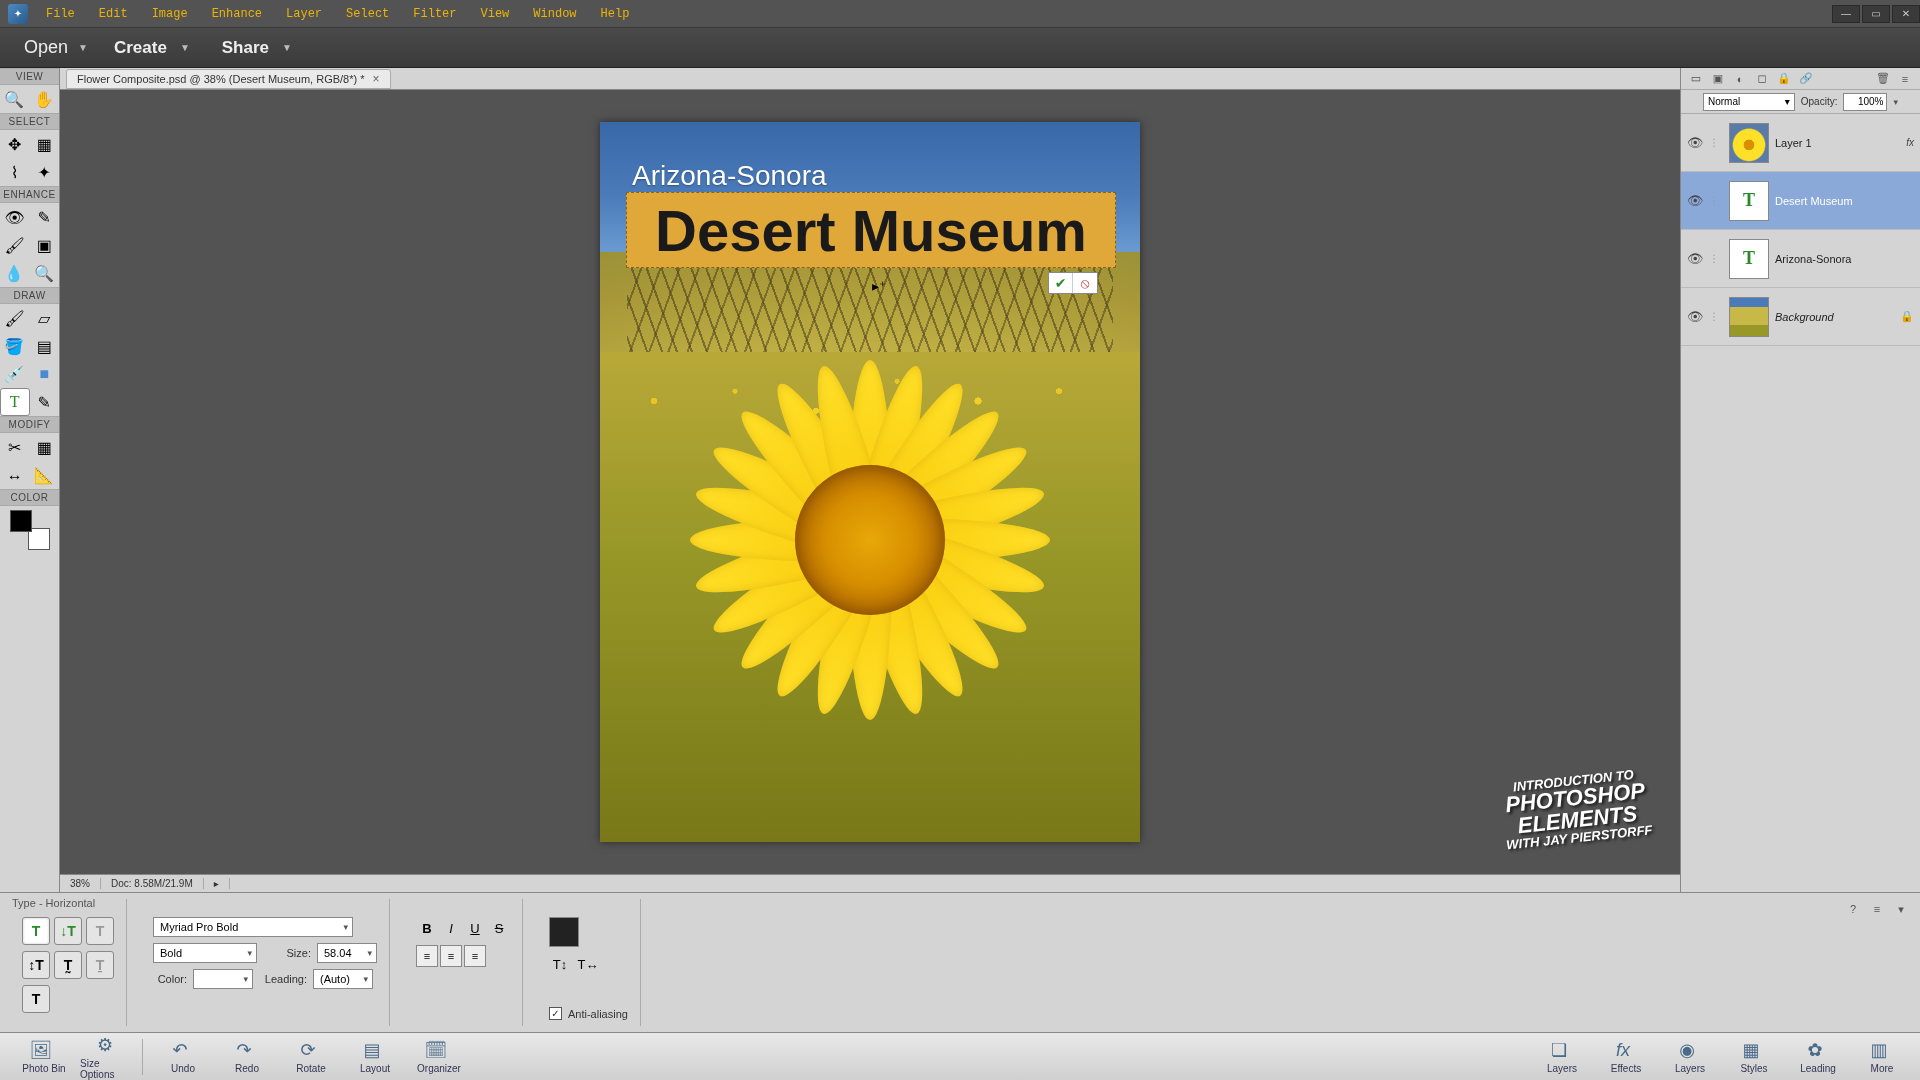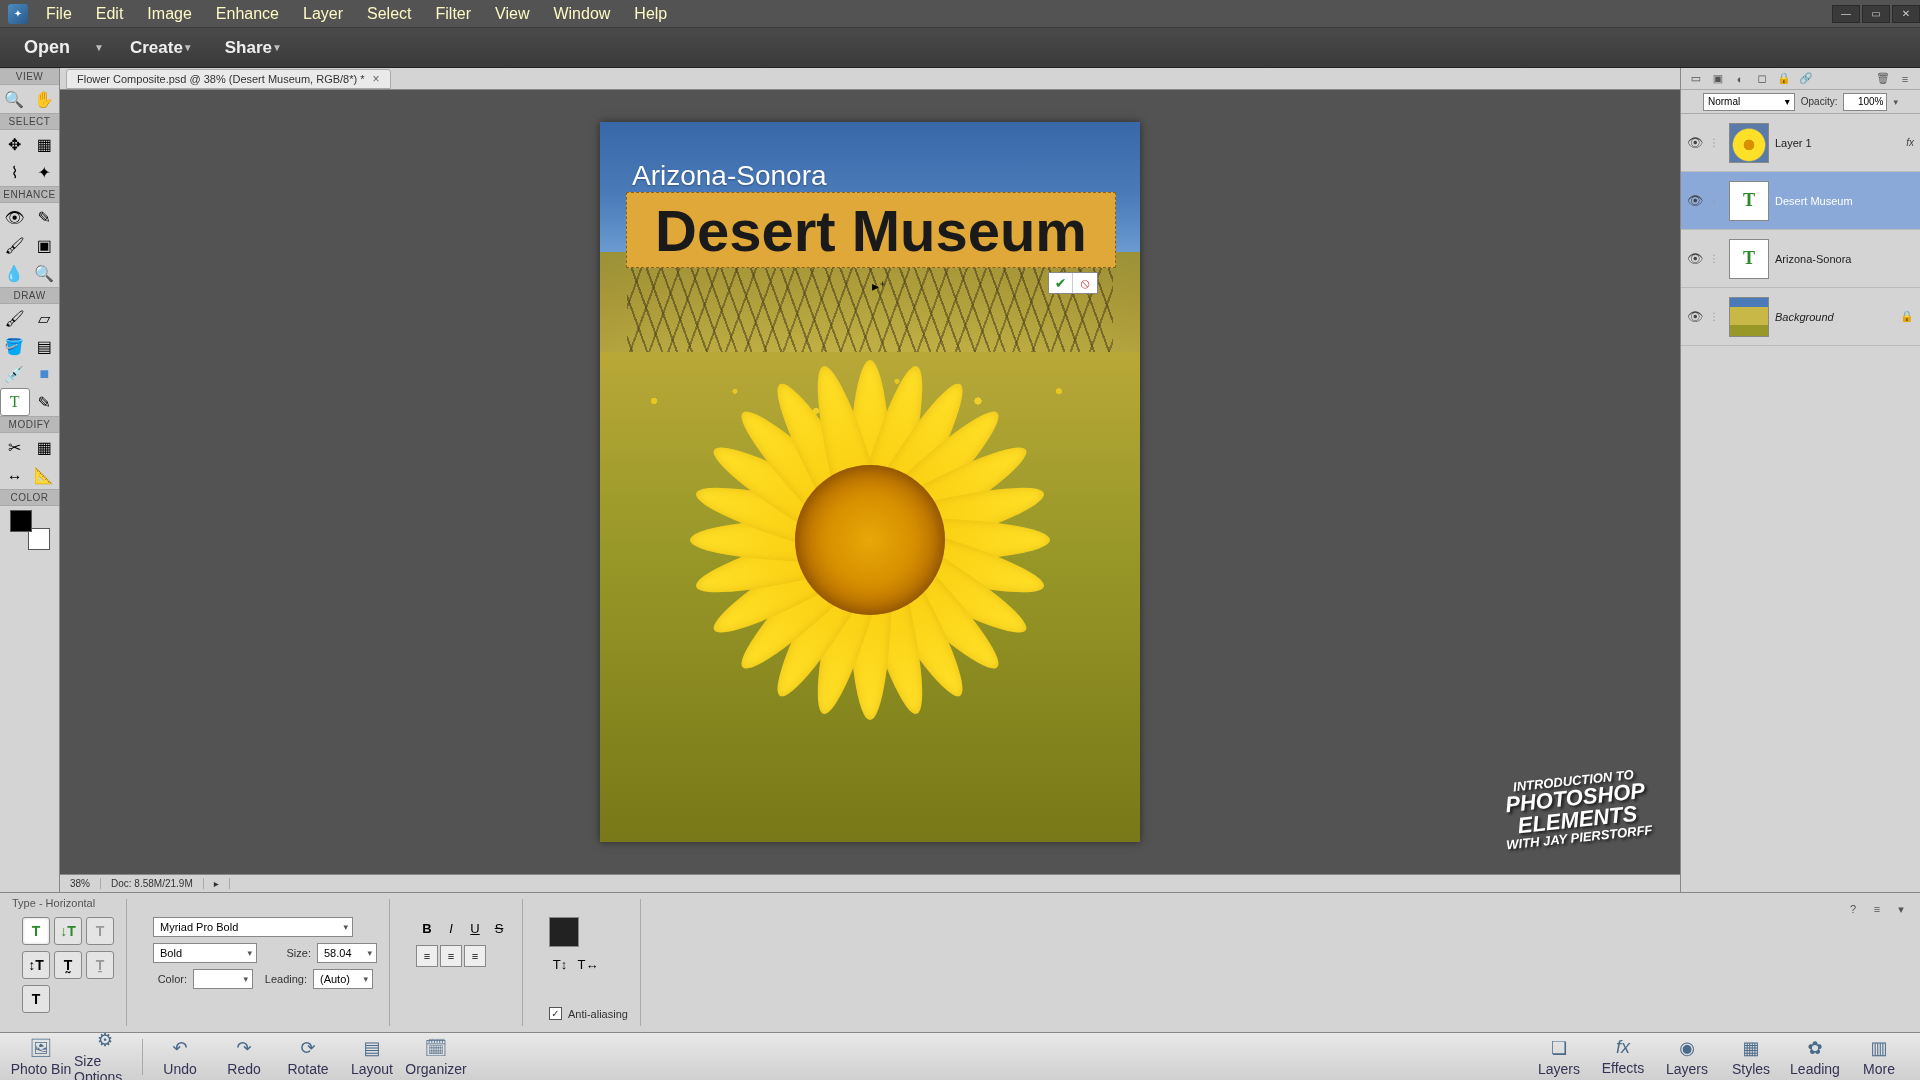--- a/index.html
+++ b/index.html
@@ -2,33 +2,33 @@
 <html><head>
 <meta charset="utf-8">
 <style>
 * { margin: 0; padding: 0; box-sizing: border-box; font-family: Tahoma, Arial, sans-serif; }
 body { width: 1920px; height: 1080px; background: #535353; overflow: hidden; font-size: 11px; }
 
 
 .titlebar { height: 28px; background: #535353; display: flex; align-items: center; border-bottom: 1px solid #3a3a3a; }
 .app-icon { width: 20px; height: 20px; margin: 0 8px; background: linear-gradient(135deg,#4a8bc2,#2a5a8a); border-radius: 3px; display: flex; align-items: center; justify-content: center; color: #fff; font-size: 10px; }
 .menu-bar { display: flex; gap: 4px; }
-.menu-item { color: #fef9c3; padding: 4px 10px; cursor: pointer; font-size: 16px; }
+.menu-item { color: #eab308; padding: 4px 10px; cursor: pointer; font-size: 12px; font-family: Liberation Mono, monospace; }
 .window-controls { margin-left: auto; display: flex; }
 .win-btn { width: 28px; height: 18px; background: #3a3a3a; margin-left: 2px; color: #ccc; display: flex; align-items: center; justify-content: center; font-size: 10px; border: 1px solid #2a2a2a; cursor: pointer; }
 
 
 .modebar { height: 40px; background: linear-gradient(#4a4a4a,#3a3a3a); display: flex; align-items: center; padding: 0 8px; border-bottom: 1px solid #222; }
-.open-btn { color: #eee; font-size: 18px; font-weight: bold; padding: 6px 16px; cursor: pointer; display: flex; align-items: center; gap: 24px; }
+.open-btn { color: #eee; font-size: 18px; font-weight: normal; padding: 6px 16px; cursor: pointer; display: flex; align-items: center; gap: 10px; }
 .dropdown-caret { font-size: 10px; color: #bbb; }
 .mode-tabs { display: flex; margin: 0 auto; }
 .mode-tab { color: #ccc; font-size: 17px; font-weight: bold; padding: 8px 20px; cursor: pointer; }
 .mode-tab.active { color: #fff; background: #2a2a2a; border-radius: 2px; }
 .right-actions { display: flex; gap: 12px; }
-.action-link { color: #eee; font-size: 17px; font-weight: bold; padding: 6px 10px; display: flex; align-items: center; gap: 0; cursor: pointer; }
+.action-link { color: #eee; font-size: 17px; font-weight: bold; padding: 6px 10px; display: flex; align-items: center; gap: 13px; cursor: pointer; }
 
 
 .main { display: flex; height: calc(100% - 28px - 40px - 140px - 48px); }
 
 
 .toolbox { width: 60px; background: #d4d4d4; display: flex; flex-direction: column; border-right: 1px solid #888; }
 .tool-section-label { background: #b8b8b8; color: #444; font-size: 10px; text-align: center; padding: 2px 0; border-top: 1px solid #aaa; border-bottom: 1px solid #aaa; letter-spacing: 0.5px; }
 .tool-row { display: flex; }
 .tool-btn { width: 30px; height: 28px; display: flex; align-items: center; justify-content: center; cursor: pointer; border: 1px solid transparent; }
 .tool-btn.active { background: #fff; border: 1px solid #888; border-radius: 3px; }
@@ -127,21 +127,21 @@
 .align-btn { width: 22px; height: 22px; border: 1px solid #888; background: #eee; display: flex; align-items: center; justify-content: center; cursor: pointer; }
 .color-swatch-small { width: 30px; height: 30px; background: #222; border: 1px solid #888; }
 .anti-alias { display: flex; align-items: center; gap: 6px; font-size: 11px; color: #333; margin-top: auto; }
 .checkbox { width: 13px; height: 13px; border: 1px solid #555; background: #fff; display: flex; align-items: center; justify-content: center; font-size: 10px; color: #333; }
 .opt-right-icons { margin-left: auto; display: flex; gap: 6px; align-items: flex-start; padding-top: 2px; }
 
 
 .bottom-bar { height: 48px; background: linear-gradient(#e8e8e8,#d0d0d0); border-top: 1px solid #888; display: flex; align-items: center; padding: 0 10px; gap: 2px; }
 .bottom-btn { display: flex; flex-direction: column; align-items: center; justify-content: center; width: 62px; height: 44px; cursor: pointer; color: #4a6a8a; gap: 2px; }
 .bottom-btn .bi { font-size: 18px; }
-.bottom-btn .bl { font-size: 14px; color: #335; }
+.bottom-btn .bl { font-size: 10px; color: #335; margin-left: 6px; }
 .bottom-sep { width: 1px; height: 36px; background: #aaa; margin: 0 4px; }
 .bottom-right { margin-left: auto; display: flex; gap: 2px; }
 
 
 .mini-flower { width: 100%; height: 100%; background: radial-gradient(circle at 50% 55%,#d89000 0 18%,#ffe028 20% 55%,#5a7aa8 60% 100%); }
 .mini-desert { width: 100%; height: 100%; background: linear-gradient(180deg,#4a7ab8 0 25%,#c8b848 25% 70%,#989828 70% 100%); }
 </style>
 </head>
 <body>
 

